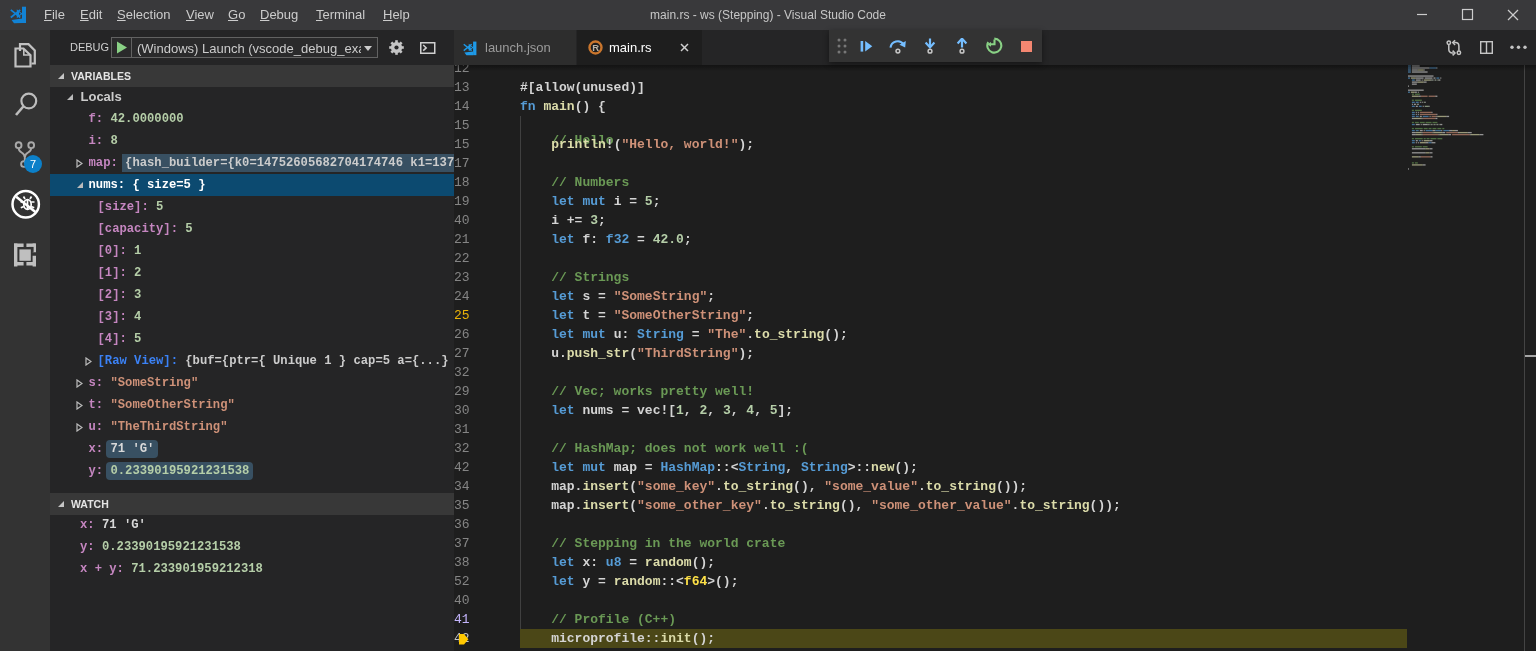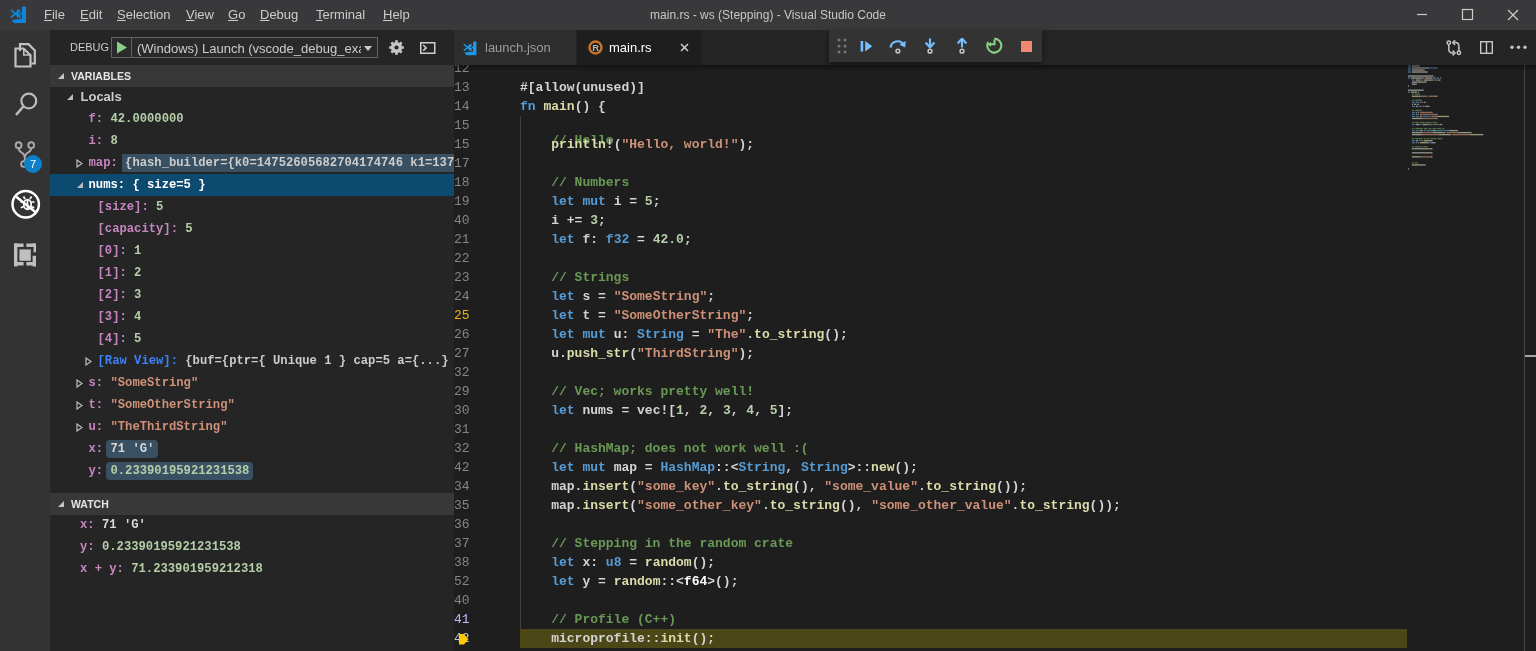--- a/index.html
+++ b/index.html
@@ -61,25 +61,25 @@
 <div class="cl" style="top:439px"><span style="color:#6a9955">    // HashMap; does not work well :(</span></div>
 <div class="ln" style="top:439px;color:#858585">32</div>
 <div class="cl" style="top:458px"><span style="color:#d4d4d4">    </span><span style="color:#569cd6">let</span><span style="color:#d4d4d4"> </span><span style="color:#569cd6">mut</span><span style="color:#d4d4d4"> map = </span><span style="color:#569cd6">HashMap</span><span style="color:#d4d4d4">::&lt;</span><span style="color:#569cd6">String</span><span style="color:#d4d4d4">, </span><span style="color:#569cd6">String</span><span style="color:#d4d4d4">&gt;::</span><span style="color:#dcdcaa">new</span><span style="color:#d4d4d4">();</span></div>
 <div class="ln" style="top:458px;color:#858585">42</div>
 <div class="cl" style="top:477px"><span style="color:#d4d4d4">    map.</span><span style="color:#dcdcaa">insert</span><span style="color:#d4d4d4">(</span><span style="color:#ce9178">"some_key"</span><span style="color:#d4d4d4">.</span><span style="color:#dcdcaa">to_string</span><span style="color:#d4d4d4">(), </span><span style="color:#ce9178">"some_value"</span><span style="color:#d4d4d4">.</span><span style="color:#dcdcaa">to_string</span><span style="color:#d4d4d4">());</span></div>
 <div class="ln" style="top:477px;color:#858585">34</div>
 <div class="cl" style="top:496px"><span style="color:#d4d4d4">    map.</span><span style="color:#dcdcaa">insert</span><span style="color:#d4d4d4">(</span><span style="color:#ce9178">"some_other_key"</span><span style="color:#d4d4d4">.</span><span style="color:#dcdcaa">to_string</span><span style="color:#d4d4d4">(), </span><span style="color:#ce9178">"some_other_value"</span><span style="color:#d4d4d4">.</span><span style="color:#dcdcaa">to_string</span><span style="color:#d4d4d4">());</span></div>
 <div class="ln" style="top:496px;color:#858585">35</div>
 <div class="cl" style="top:515px"></div>
 <div class="ln" style="top:515px;color:#858585">36</div>
-<div class="cl" style="top:534px"><span style="color:#6a9955">    // Stepping in the random crate</span></div>
+<div class="cl" style="top:534px"><span style="color:#6a9955">    // Stepping in the world crate</span></div>
 <div class="ln" style="top:534px;color:#858585">37</div>
 <div class="cl" style="top:553px"><span style="color:#d4d4d4">    </span><span style="color:#569cd6">let</span><span style="color:#d4d4d4"> x: </span><span style="color:#569cd6">u8</span><span style="color:#d4d4d4"> = </span><span style="color:#dcdcaa">random</span><span style="color:#d4d4d4">();</span></div>
 <div class="ln" style="top:553px;color:#858585">38</div>
-<div class="cl" style="top:572px"><span style="color:#d4d4d4">    </span><span style="color:#569cd6">let</span><span style="color:#d4d4d4"> y = </span><span style="color:#dcdcaa">random</span><span style="color:#d4d4d4">::&lt;</span><span style="color:#ffffff">f64</span><span style="color:#d4d4d4">&gt;();</span></div>
+<div class="cl" style="top:572px"><span style="color:#d4d4d4">    </span><span style="color:#569cd6">let</span><span style="color:#d4d4d4"> y = </span><span style="color:#dcdcaa">random</span><span style="color:#d4d4d4">::&lt;</span><span style="color:#fde047">f64</span><span style="color:#d4d4d4">&gt;();</span></div>
 <div class="ln" style="top:572px;color:#858585">52</div>
 <div class="cl" style="top:591px"></div>
 <div class="ln" style="top:591px;color:#858585">40</div>
 <div class="cl" style="top:610px"><span style="color:#6a9955">    // Profile (C++)</span></div>
 <div class="ln" style="top:610px;color:#c4b5fd">41</div>
 <div class="cl" style="top:629px"><span style="color:#d4d4d4">    microprofile::</span><span style="color:#dcdcaa">init</span><span style="color:#d4d4d4">();</span></div>
 <div class="ln" style="top:629px;color:#c6c6c6">42</div>
 <svg class="abs" style="left:459px;top:633.5px" width="10" height="11">
     <path d="M0 0 H5 L9.4 5.25 L5 10.5 H0 Z" fill="#ffc800"></path>
   </svg>

